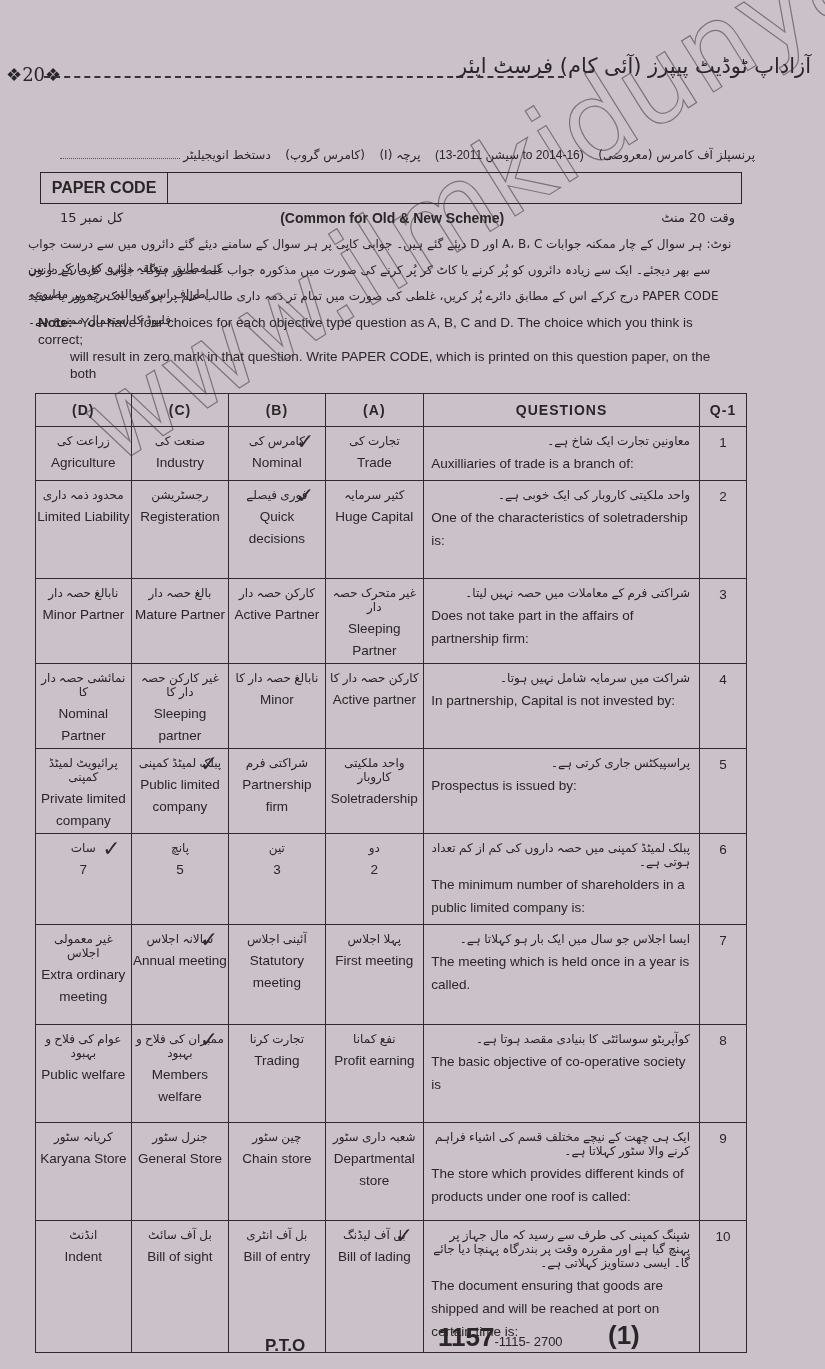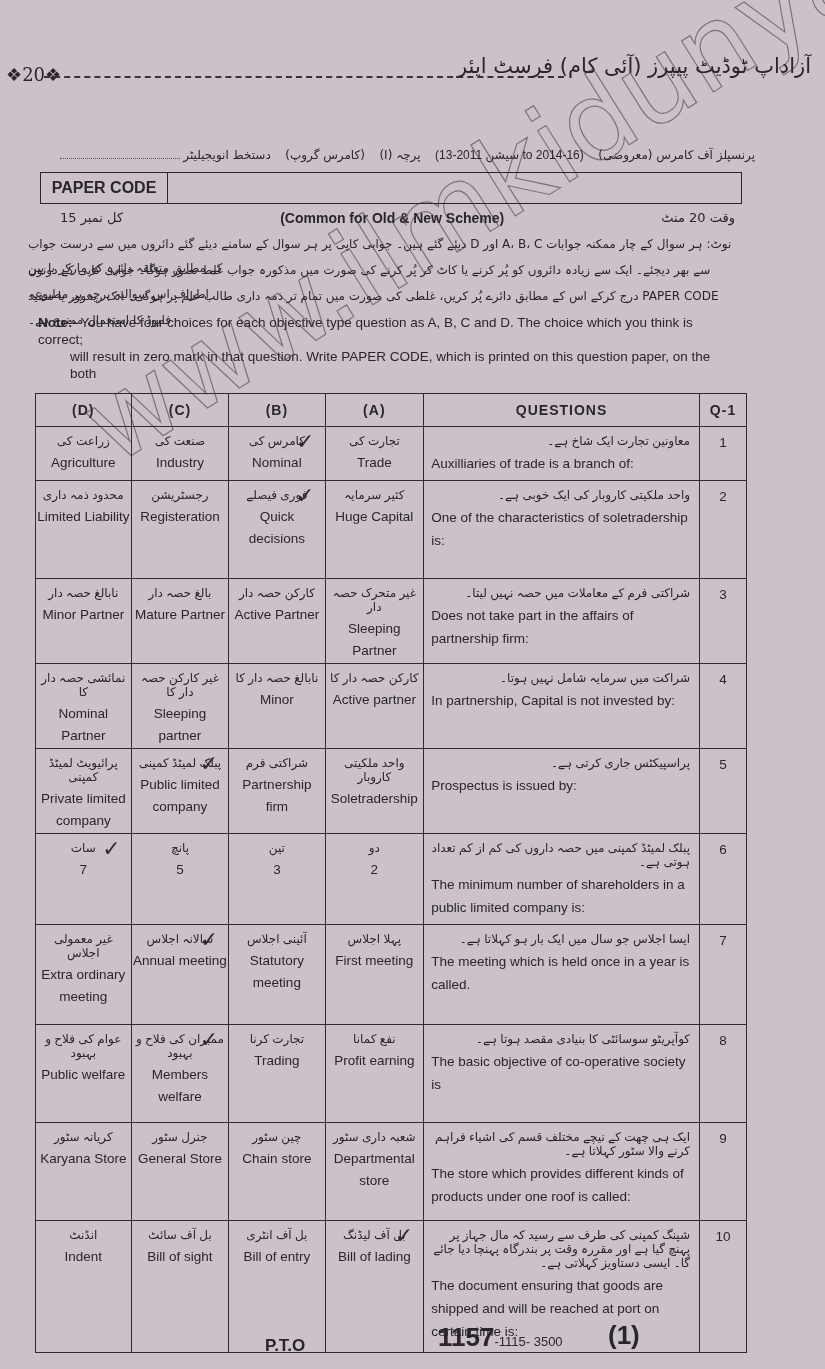--- a/index.html
+++ b/index.html
@@ -338,15 +338,15 @@
         </td>
         <td class="col-n qn">10</td>
       </tr>
     </tbody>
 </table>
 
 <div class="abs watermark">www.ilmkidunya.com</div>
 
 <div class="abs pto">P.T.O</div>
 <div class="abs fcode">
-  <span>1157</span><small>-1115- 3500</small>
+  <span>1157</span><small>-1115- 2700</small>
 </div>
 <div class="abs fpage">(1)</div>
 
 </body></html>

